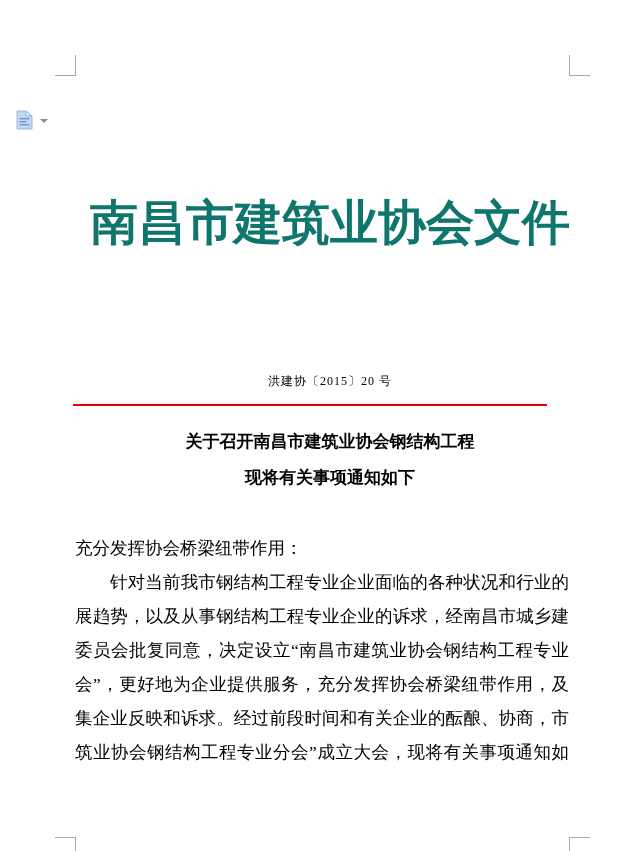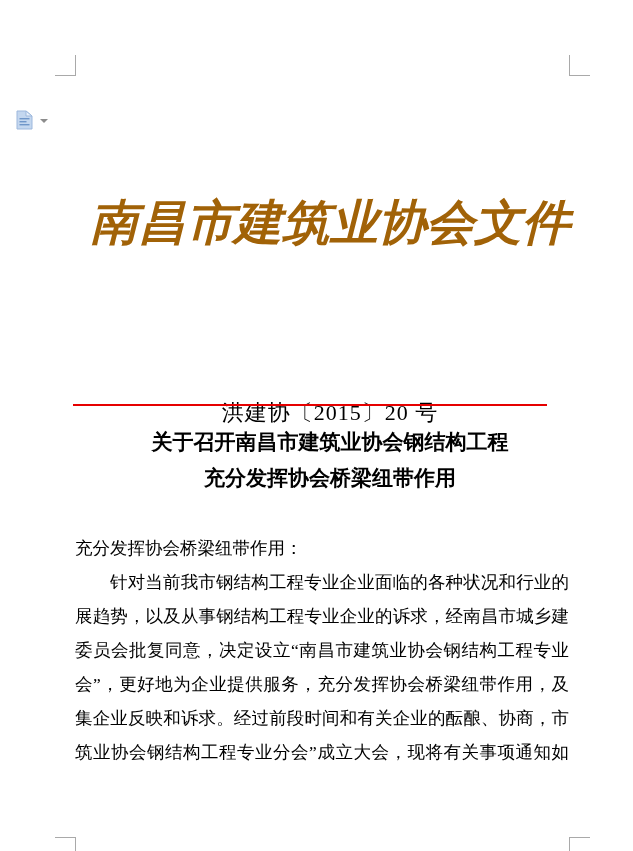--- a/index.html
+++ b/index.html
@@ -19,26 +19,26 @@
   .margin-tool .dd{width:0;height:0;margin:9px 0 0 7px;
     border-left:4px solid transparent;border-right:4px solid transparent;border-top:4px solid #8c8c8c;}
   
   .org-title{
     position:absolute;left:75px;top:190px;width:510px;text-align:center;
     font-family:"Liberation Sans",sans-serif;font-weight:bold;
     font-size:48px;line-height:66px;white-space:nowrap;
   }
   .doc-no{
     position:absolute;left:75px;top:368px;width:510px;text-align:center;
-    font-size:22px;line-height:26px;letter-spacing:1px;margin-top:32px;
+    font-size:12px;line-height:26px;letter-spacing:1px;
   }
   .red-rule{position:absolute;left:73px;top:404px;width:474px;height:2px;}
   .notice-title{
     position:absolute;left:75px;top:424px;width:510px;text-align:center;
-    font-weight:bold;font-size:21px;line-height:36px;
+    font-weight:bold;font-size:17px;line-height:36px;
   }
   
   .body-text{position:absolute;left:75px;top:531px;width:494px;font-size:17.5px;}
   .bl{height:34px;line-height:34px;overflow:hidden;}
   .fill{text-align:justify;text-align-last:justify;text-justify:inter-character;}
   .ind{text-indent:35px;}
   .bl b{font-family:"Liberation Sans","Liberation Serif",sans-serif;font-weight:bold;}
 </style>
 </head>
 <body>
@@ -54,29 +54,29 @@
       <path d="M1 1 h9 l6 5 v13 h-15 z" fill="#c4d7ef" stroke="#9db8dd" stroke-width="1"></path>
       <path d="M10 1 l6 5 h-6 z" fill="#e8f0fa" stroke="#9db8dd" stroke-width="1"></path>
       <rect x="3.5" y="8" width="10" height="1.4" fill="#6f96c9"></rect>
       <rect x="3.5" y="11" width="7" height="1.4" fill="#6f96c9"></rect>
       <rect x="3.5" y="14" width="10" height="1.4" fill="#6f96c9"></rect>
     </svg>
   </span>
   <span class="dd"></span>
 </div>
 
-<div class="org-title" style="color: #a16207; font-style: italic;">南昌市建筑业协会文件</div>
+<div class="org-title" style="color: #0f766e;">南昌市建筑业协会文件</div>
 
 <div class="doc-no">洪建协〔2015〕20 号</div>
 
 <div class="red-rule" style="background: rgb(230, 0, 0);"></div>
 
 <div class="notice-title">
   <div>关于召开南昌市建筑业协会钢结构工程</div>
-  <div>充分发挥协会桥梁纽带作用</div>
+  <div>现将有关事项通知如下</div>
 </div>
 
 <div class="body-text">
   <div class="bl">充分发挥协会桥梁纽带作用：</div>
   <div class="bl fill ind">针对当前我市钢结构工程专业企业面临的各种状况和行业的发</div>
   <div class="bl fill">展趋势，以及从事钢结构工程专业企业的诉求，经南昌市城乡建设</div>
   <div class="bl fill">委员会批复同意，决定设立“南昌市建筑业协会钢结构工程专业分</div>
   <div class="bl fill">会”，更好地为企业提供服务，充分发挥协会桥梁纽带作用，及时收</div>
   <div class="bl fill">集企业反映和诉求。经过前段时间和有关企业的酝酿、协商，市建</div>
   <div class="bl fill">筑业协会钢结构工程专业分会”成立大会，现将有关事项通知如下：</div>

